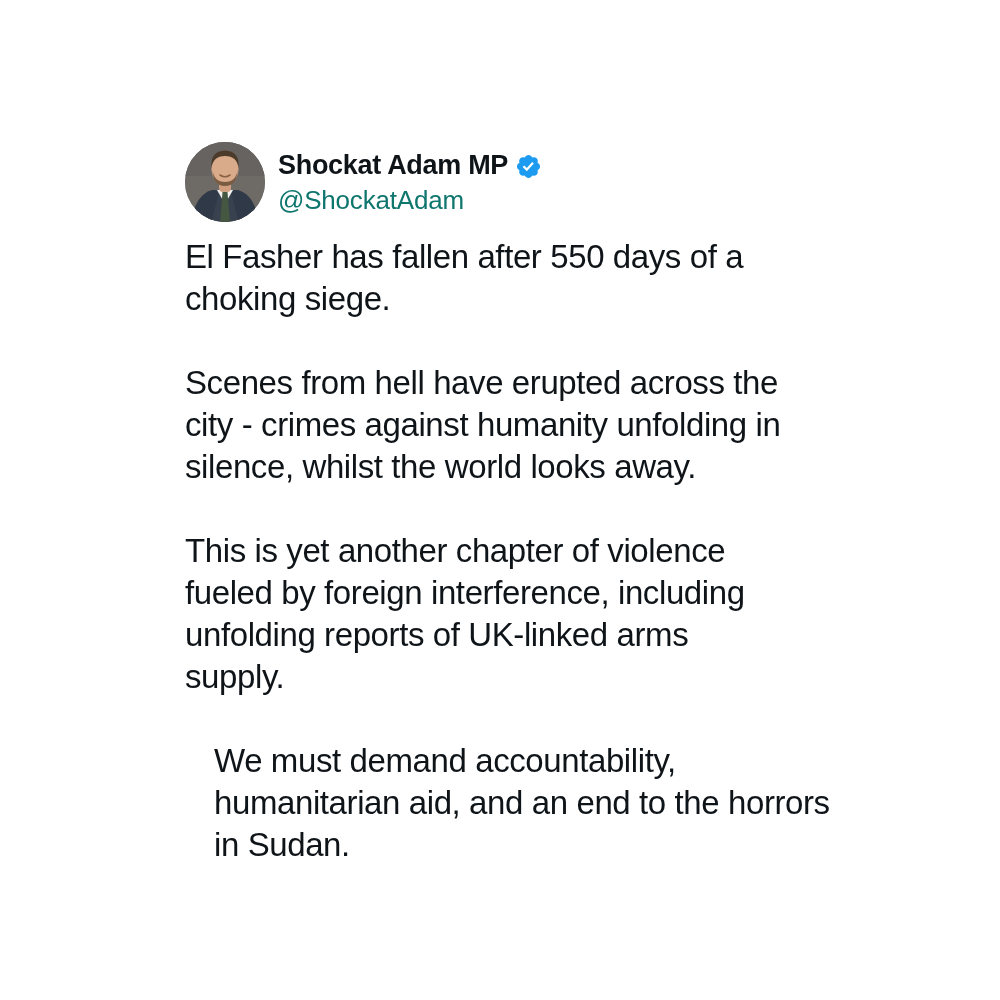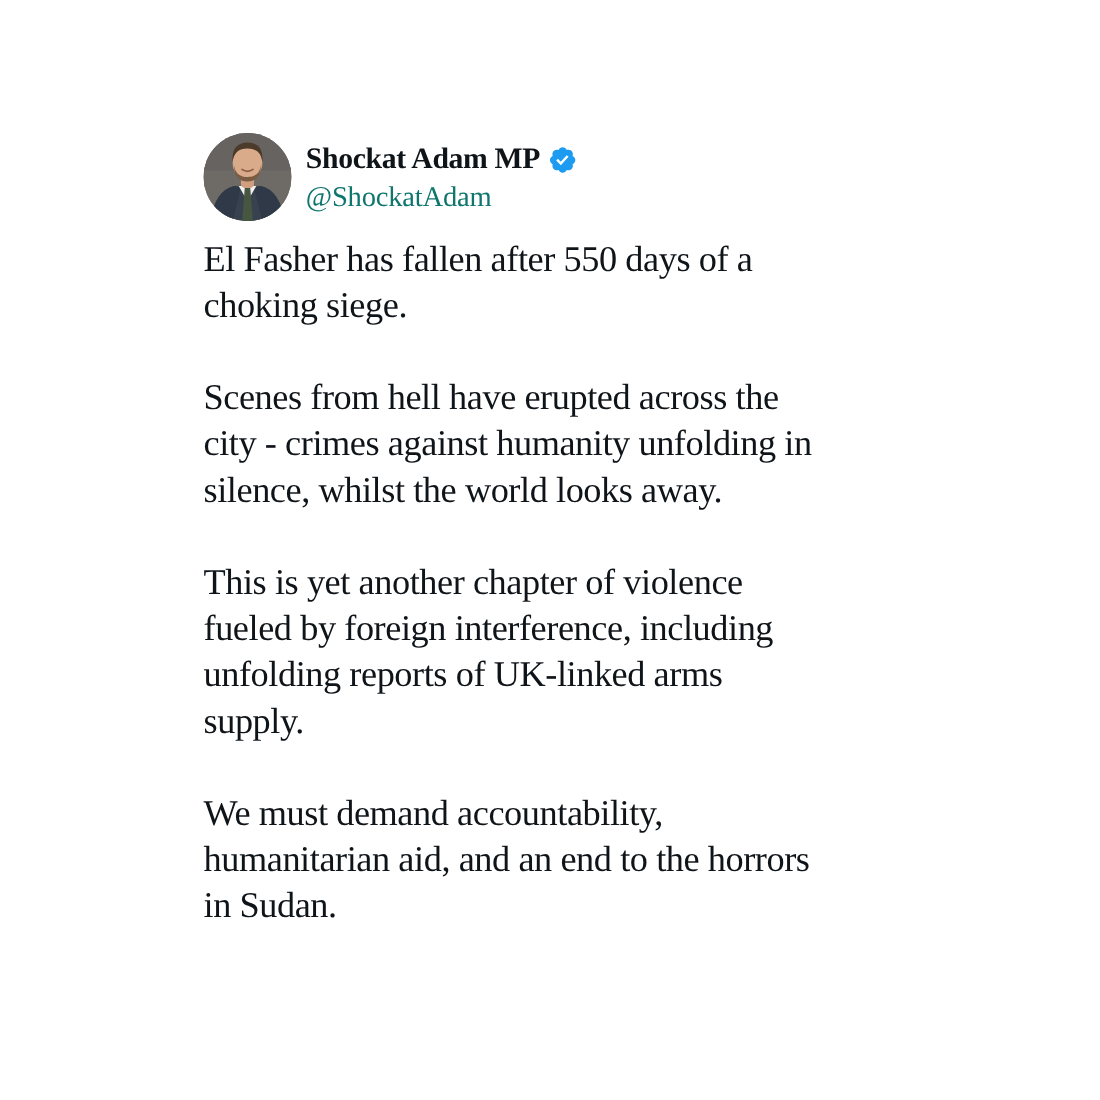--- a/index.html
+++ b/index.html
@@ -11,23 +11,22 @@
   .canvas {
     position: relative;
     width: 1000px;
     height: 1000px;
     background: #ffffff;
     overflow: hidden;
   }
   .tweet {
     position: absolute;
     left: 185px;
-    top: 121px;
+    top: 142px;
     width: 700px;
-    font-family: Liberation Serif, serif;
   }
   .tweet-header {
     display: flex;
     align-items: flex-start;
     gap: 13px;
   }
   .avatar {
     width: 80px;
     height: 80px;
     border-radius: 50%;
@@ -70,21 +69,21 @@
     margin-top: 14px;
   }
   .tweet-body p {
     margin: 0 0 42px 0;
     font-size: 33px;
     line-height: 42px;
     color: #0f1419;
     letter-spacing: -0.4px;
     white-space: pre-line;
   }
-  .tweet-body p:last-child { margin-bottom: 0; }
+  .tweet-body p:last-child { margin-bottom: 0; margin-left: 29px; }
 </style>
 </head>
 <body>
 
 <div class="canvas">
   <div class="tweet">
 
     <div class="tweet-header">
       <div class="avatar">
         <svg width="80" height="80" viewBox="0 0 80 80">

